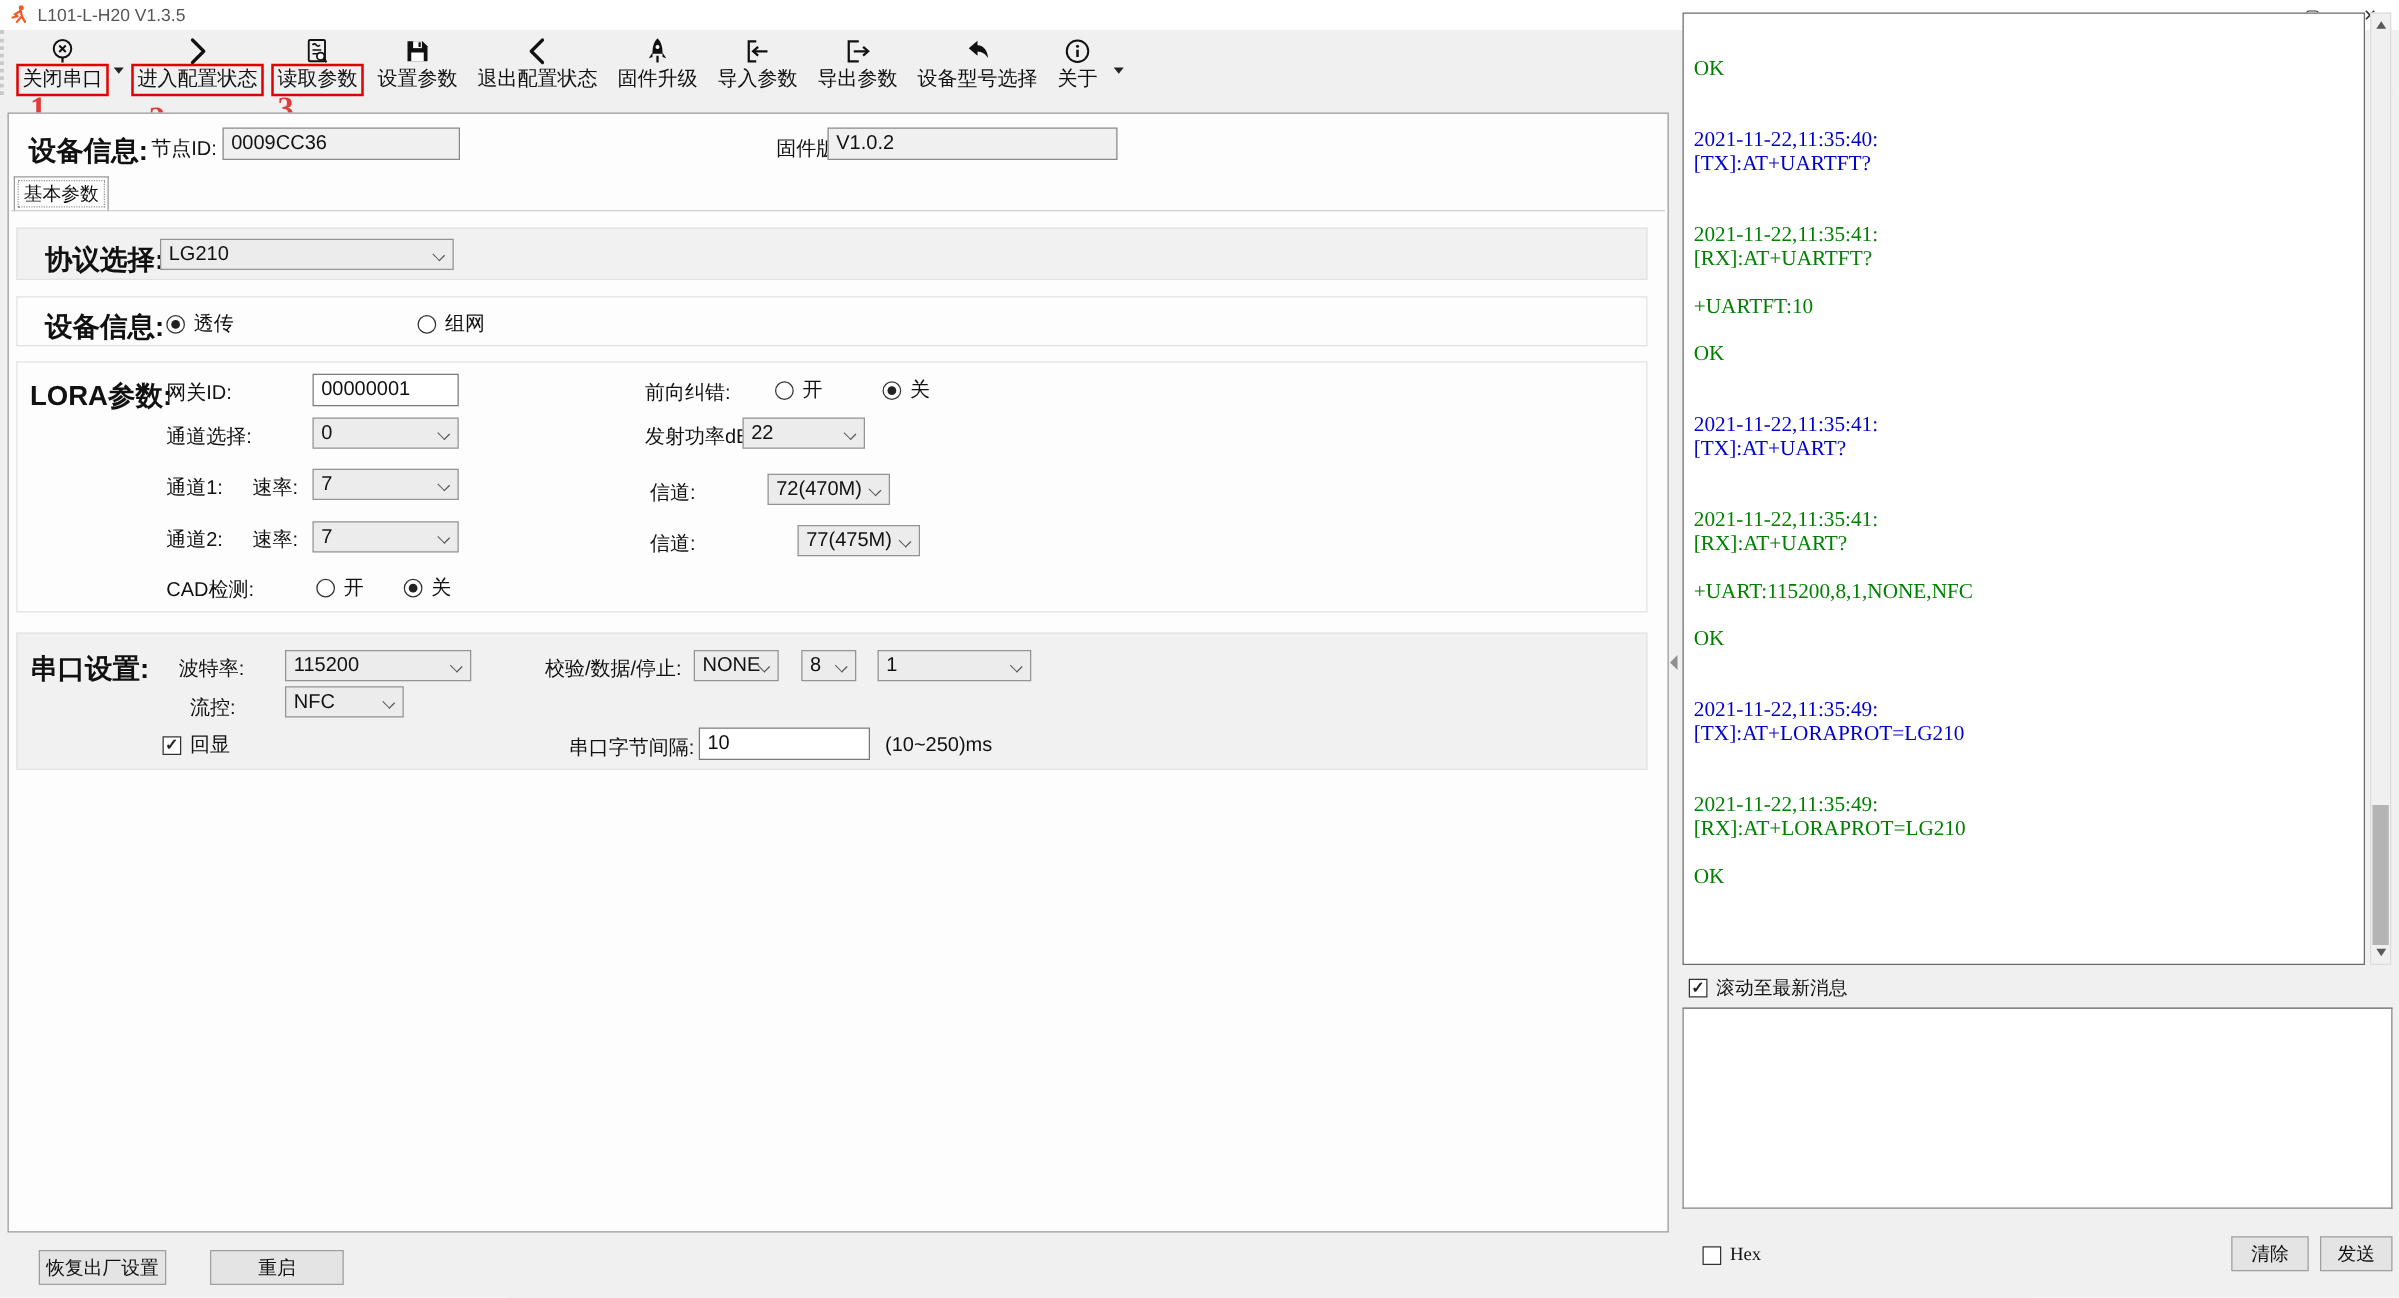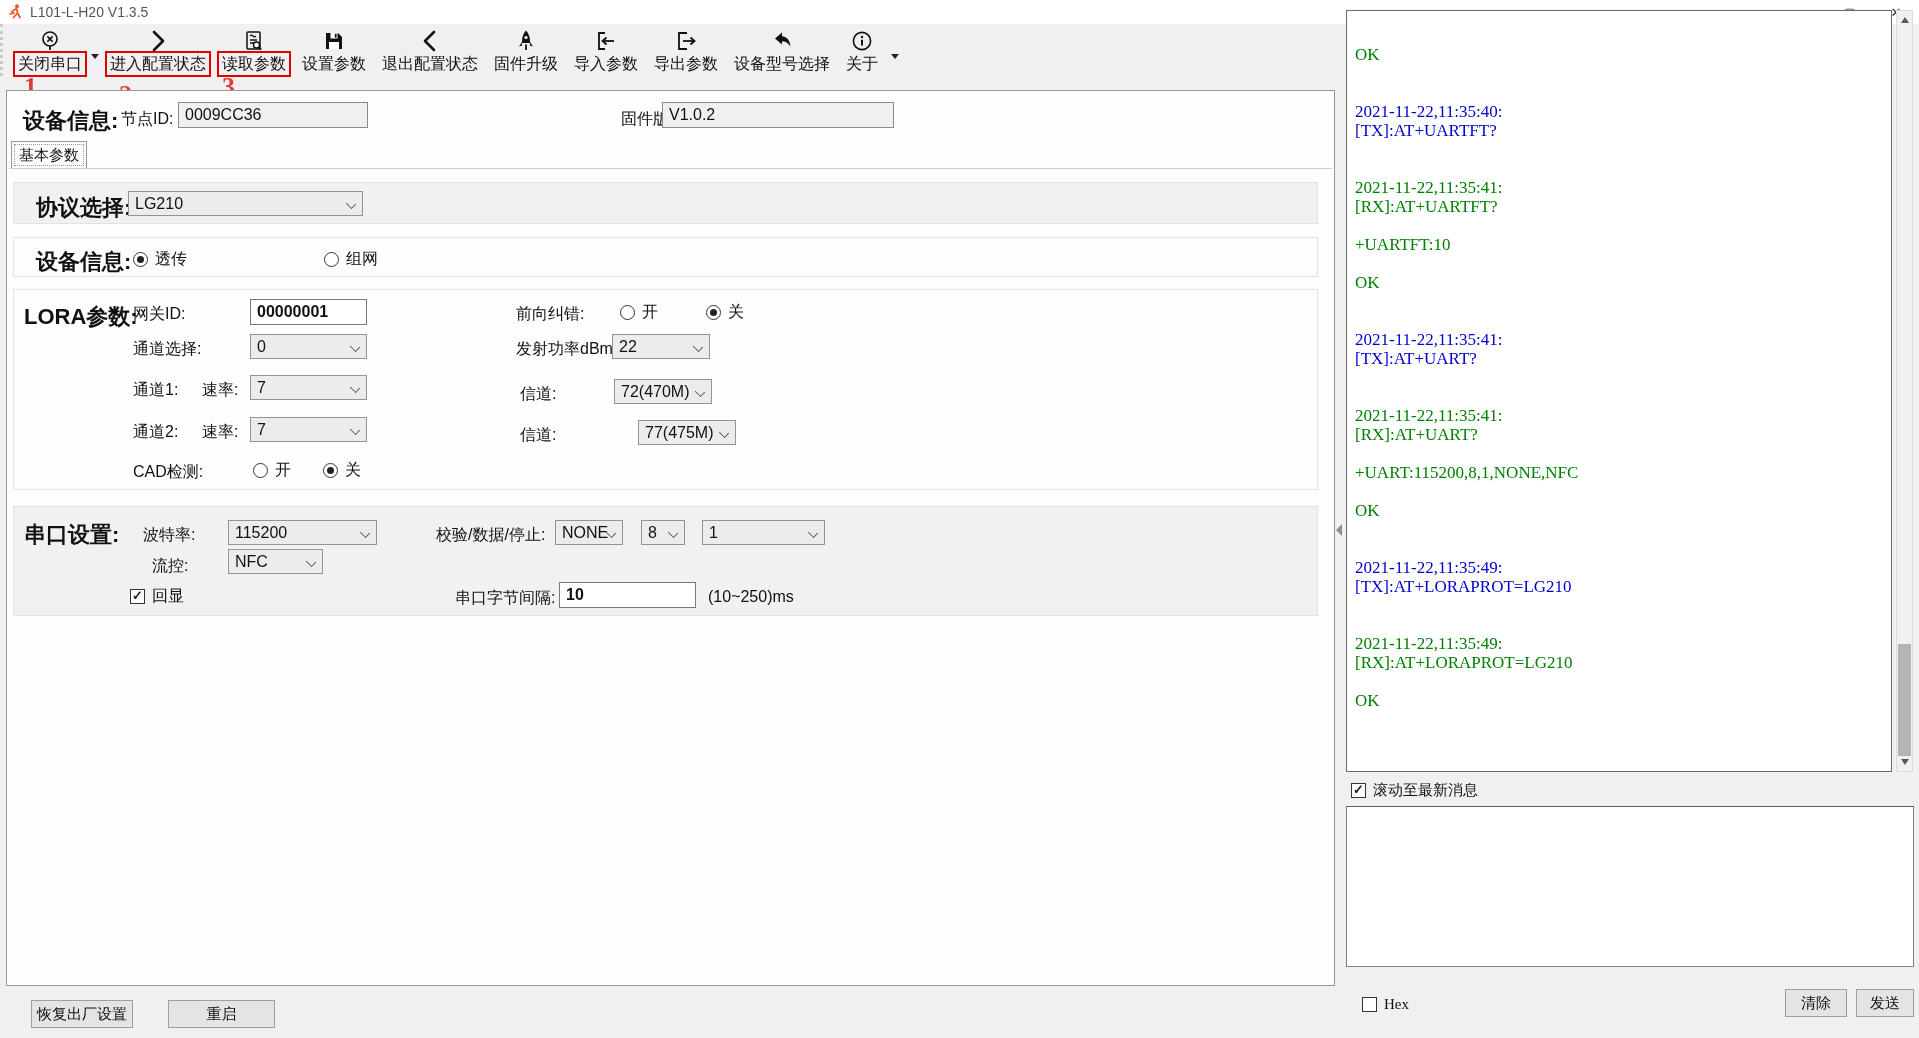--- a/index.html
+++ b/index.html
@@ -49,46 +49,46 @@
   .group.white { background:#fdfdfd; }
   .g-protocol { top:91px;  height:42px; }
   .g-workmode { top:146px; height:40px; }
   .g-lora     { top:198px; height:201px; }
   .g-serial   { top:415px; height:110px; }
   .group .lbl-strong { position:absolute; }
 
   
   .sel { position:absolute; height:25px; background:#ececec; border:1px solid #949494; font-size:16px; display:flex; align-items:center; padding-left:6px; }
   .sel .chev { position:absolute; right:7px; top:8px; width:8px; height:8px; border-right:1.6px solid #555; border-bottom:1.6px solid #555; transform:rotate(45deg) scale(1,0.8); transform-origin:center; }
-  .txt-input { position:absolute; height:26px; background:#fff; border:1px solid #7a7a7a; font-size:16px; line-height:24px; padding-left:6px;font-weight:bold; }
+  .txt-input { position:absolute; height:26px; background:#fff; border:1px solid #7a7a7a; font-size:16px; line-height:24px; padding-left:6px; }
   .radio-wrap { position:absolute; display:flex; align-items:center; gap:7px; font-size:16px; }
   .radio { width:15px; height:15px; border:1px solid #333; border-radius:50%; background:#fff; position:relative; }
   .radio[data-checked="true"]::after { content:""; position:absolute; left:3px; top:3px; width:7px; height:7px; border-radius:50%; background:#222; }
   .checkbox { width:15px; height:15px; border:1px solid #333; background:#fff; position:relative; font-size:13px; }
   .checkbox[data-checked="true"]::after { content:"✓"; position:absolute; left:1px; top:-2px; color:#222; font-weight:bold; }
   .cb-wrap { position:absolute; display:flex; align-items:center; gap:7px; font-size:16px; }
 
   
   .g-protocol .lbl-strong { left:22px; top:10px; }
   .g-protocol .sel { left:114px; top:8px; width:235px; }
 
   .g-workmode .lbl-strong { left:22px; top:9px; }
   .g-workmode .rw1 { left:119px; top:11px; }
-  .g-workmode .rw2 { left:310px; top:11px; }
+  .g-workmode .rw2 { left:320px; top:11px; }
 
   .g-lora .lbl-strong { left:10px; top:12px; }
   .g-lora .r1-lbl { position:absolute; left:119px; top:14px; }
   .g-lora .r1-in  { left:236px; top:9px; width:117px; }
   .g-lora .fec-lbl { position:absolute; left:502px; top:14px; }
   .g-lora .fec-on  { left:606px; top:12px; }
   .g-lora .fec-off { left:692px; top:12px; }
   .g-lora .r2-lbl { position:absolute; left:119px; top:49px; }
   .g-lora .r2-sel { left:236px; top:44px; width:117px; }
   .g-lora .pw-lbl { position:absolute; left:502px; top:49px; }
-  .g-lora .pw-sel { left:598px; top:44px; width:98px; }
+  .g-lora .pw-sel { left:580px; top:44px; width:98px; }
   .g-lora .r3-lbl  { position:absolute; left:119px; top:90px; }
   .g-lora .r3-rate { position:absolute; left:188px; top:90px; }
   .g-lora .r3-sel  { left:236px; top:85px; width:117px; }
   .g-lora .ch1-lbl { position:absolute; left:506px; top:94px; }
   .g-lora .ch1-sel { left:600px; top:89px; width:98px; }
   .g-lora .r4-lbl  { position:absolute; left:119px; top:132px; }
   .g-lora .r4-rate { position:absolute; left:188px; top:132px; }
   .g-lora .r4-sel  { left:236px; top:127px; width:117px; }
   .g-lora .ch2-lbl { position:absolute; left:506px; top:135px; }
   .g-lora .ch2-sel { left:624px; top:130px; width:98px; }

